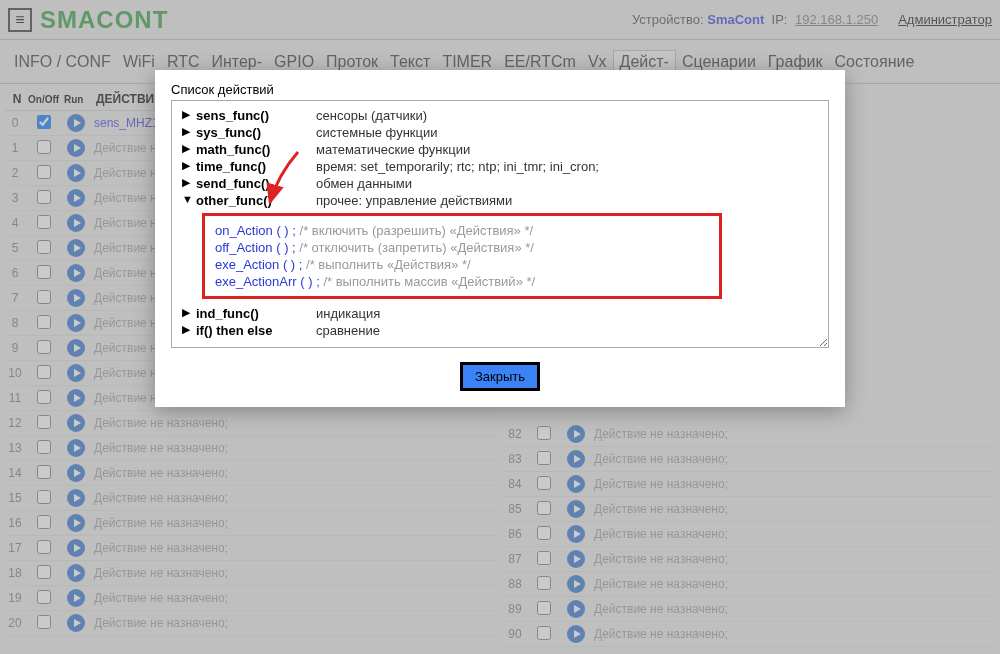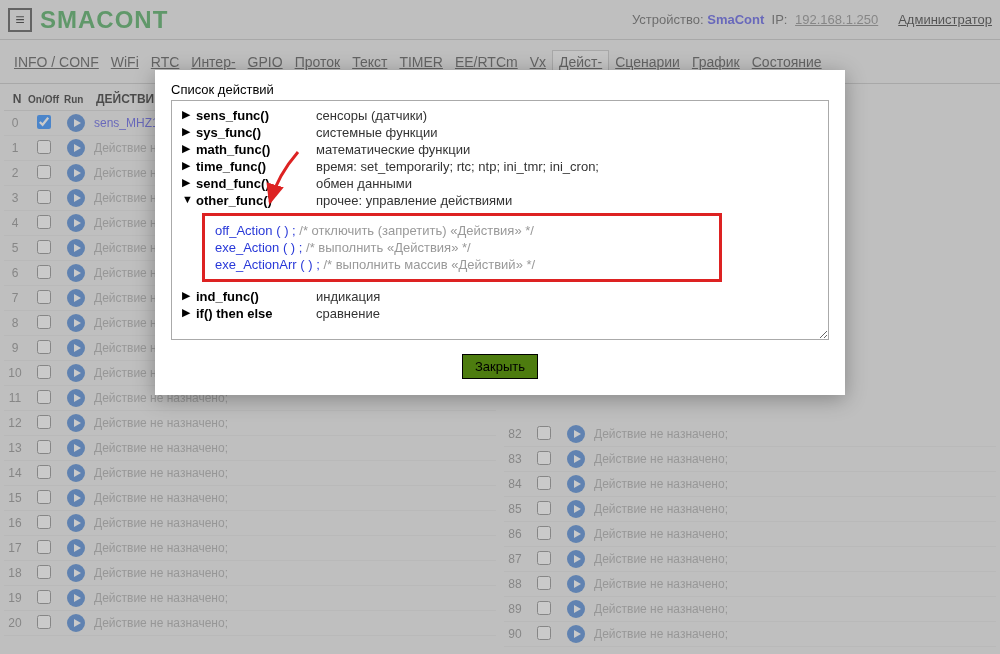--- a/index.html
+++ b/index.html
@@ -9,21 +9,21 @@
 .menu-btn { border: 2px solid #333; width: 24px; height: 24px; display: flex; align-items: center; justify-content: center; font-size: 16px; font-weight: bold; cursor: pointer; margin-right: 8px; }
 .logo { color: #2a9a3e; font-weight: bold; font-size: 24px; font-family: Arial; letter-spacing: 1px; }
 .topbar-spacer { flex: 1; }
 .prog-title { color: #444; font-size: 15px; margin: 0 60px; }
 .device-info { color: #444; font-size: 13px; }
 .device-name { color: #3a3ae0; font-weight: bold; }
 .ip { color: #777; text-decoration: underline; margin-left: 4px; }
 .admin-link { color: #111; text-decoration: underline; margin-left: 20px; font-size: 13px; }
 
 .tabs { display: flex; background: #e8e8e8; border-bottom: 1px solid #bbb; padding: 0 8px; height: 44px; align-items: center; flex-wrap: wrap; }
-.tab { padding: 4px 6px; font-size: 14px; color: #333; cursor: pointer; line-height: 14px; text-align: left; text-decoration: underline; }
+.tab { padding: 4px 6px; font-size: 16px; color: #333; cursor: pointer; line-height: 14px; text-align: left; }
 .tab.active { background: #f5f5f5; border: 1px solid #bbb; border-bottom: none; }
 
 .main { display: flex; padding: 4px; gap: 8px; }
 .col { flex: 1; }
 .list-header { display: flex; align-items: center; font-size: 12px; font-weight: bold; padding: 4px 2px; border-bottom: 1px solid #ccc; }
 .col-n { width: 22px; text-align: center; }
 .col-onoff { width: 36px; font-size: 10px; }
 .col-run { width: 28px; font-size: 10px; }
 .col-act { flex: 1; padding-left: 4px; }
 
@@ -44,21 +44,21 @@
 .list-title { font-size: 13px; margin-bottom: 3px; }
 .func-box { border: 1px solid #aaa; padding: 6px 10px 8px; position: relative; min-height: 240px; resize: both; overflow: auto; }
 .func-line { display: flex; align-items: flex-start; padding: 1px 0; font-size: 13px; }
 .tri { width: 14px; font-size: 11px; }
 .func-name { font-weight: bold; width: 120px; }
 .func-desc { color: #333; }
 .expanded-block { margin: 4px 0 6px 20px; border: 3px solid #d22; padding: 6px 10px; width: 520px; }
 .exp-line { font-size: 13px; padding: 1px 0; }
 .fn-blue { color: #2838d8; }
 .fn-comment { color: #999; }
-.close-btn { display: block; margin: 14px auto 0; padding: 4px 12px; background: #4d7c0f; border: 1px solid #000000; cursor: pointer; font-size: 13px; }
+.close-btn { display: block; margin: 14px auto 0; padding: 4px 12px; background: #3b82f6; border: 3px solid #000000; cursor: pointer; font-size: 13px; }
 
 .arrow-annot { position: absolute; top: 150px; left: 268px; pointer-events: none; }
 .arrow-annot svg { overflow: visible; }
 </style>
 </head>
 <body>
 
 <div class="topbar">
   <div class="menu-btn">≡</div>
   <div class="logo">SMACONT</div>
@@ -378,20 +378,21 @@
           <span class="func-name">send_func()</span>
           <span class="func-desc">обмен данными</span>
         </div>
         <div class="func-line">
           <span class="tri">▼</span>
           <span class="func-name">other_func()</span>
           <span class="func-desc">прочее: управление действиями</span>
         </div>
       </div>
     <div class="expanded-block" id="expanded">
+        <div class="exp-line"><span class="fn-blue">on_Action ( ) ;</span> <span class="fn-comment">/* включить (разрешить) «Действия» */</span></div>
         <div class="exp-line"><span class="fn-blue">off_Action ( ) ;</span> <span class="fn-comment">/* отключить (запретить) «Действия» */</span></div>
         <div class="exp-line"><span class="fn-blue">exe_Action ( ) ;</span> <span class="fn-comment">/* выполнить «Действия» */</span></div>
         <div class="exp-line"><span class="fn-blue">exe_ActionArr ( ) ;</span> <span class="fn-comment">/* выполнить массив «Действий» */</span></div>
       </div>
     <div id="funcs2">
         <div class="func-line">
           <span class="tri">▶</span>
           <span class="func-name">ind_func()</span>
           <span class="func-desc">индикация</span>
         </div>

